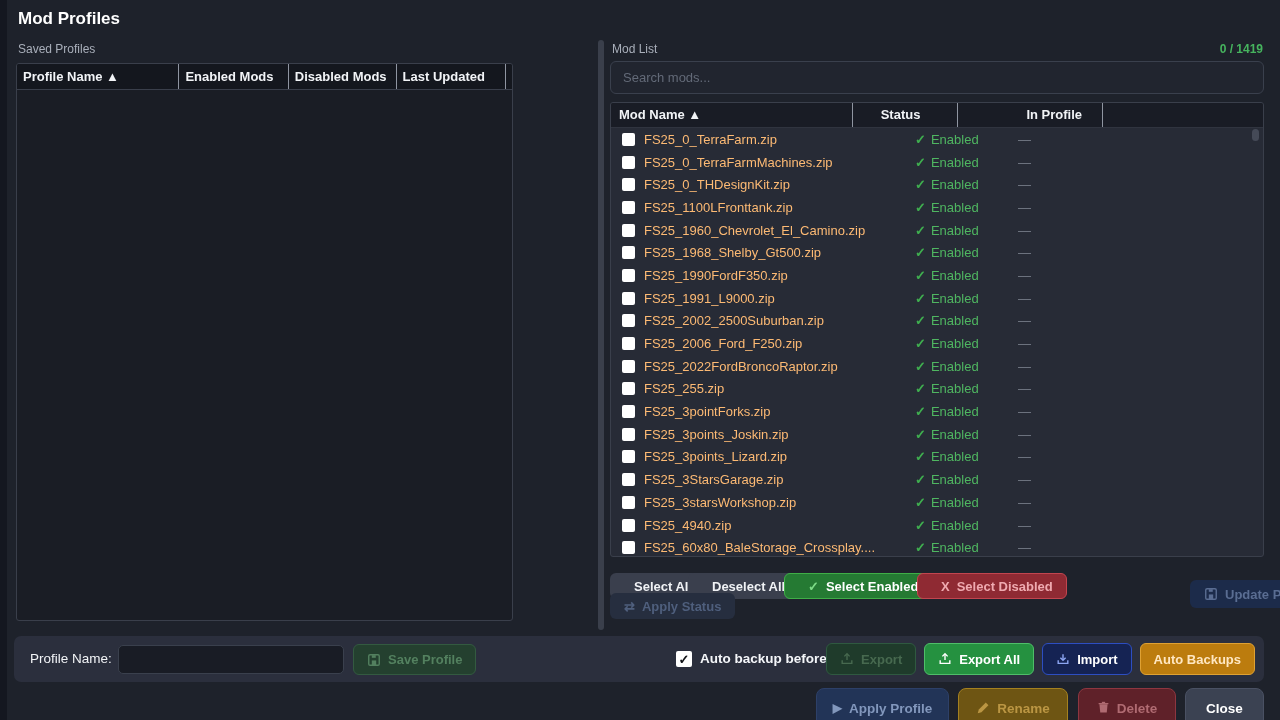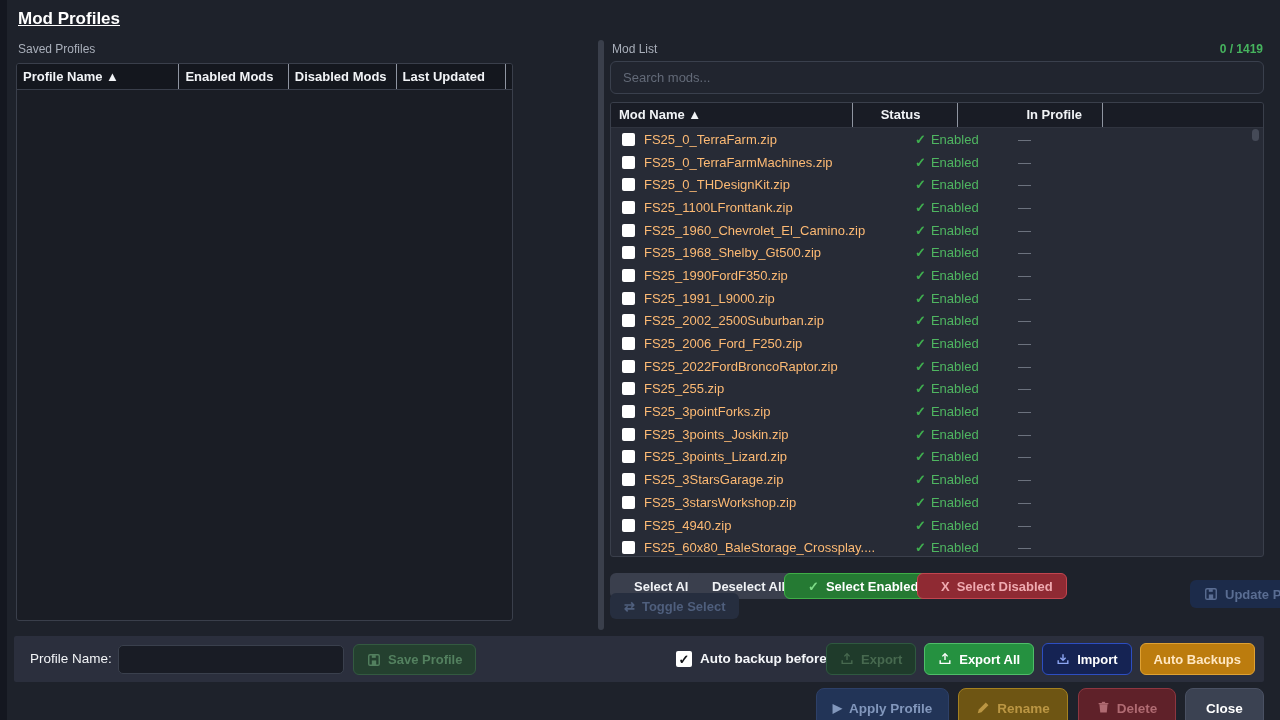--- a/index.html
+++ b/index.html
@@ -8,21 +8,21 @@
     background: #1e222b;
     font-family: "Liberation Sans", sans-serif;
     color: #eef1f5;
     position: relative;
   }
   .abs { position: absolute; }
 
   
   .edge-strip { left: 0; top: 0; width: 7px; height: 720px; background: #141720; }
 
-  .window-title { left: 18px; top: 9px; font-size: 17px; font-weight: bold; color: #ffffff; text-decoration: underline; }
+  .window-title { left: 18px; top: 9px; font-size: 17px; font-weight: bold; color: #ffffff; }
 
   .panel-label { font-size: 12px; color: #a9afba; }
 
   
   .sp-table {
     left: 16px; top: 63px; width: 497px; height: 558px;
     background: #1a1d25; border: 1px solid #3a3f4b; border-radius: 3px;
     overflow: hidden;
   }
   .sp-header { display: flex; height: 26px; background: #14171e; border-bottom: 1px solid #3a3f4b; }
@@ -93,21 +93,21 @@
   .btn-sel-dis{ background: #8f2a33; border-color: #c2454f; color: #efaab0; }
   .btn-toggle { background: #262e3f; color: #4f5f7d; }
   .btn-update { background: #1c2b4a; color: #5a6d92; }
 
   .row1 { top: 573px; height: 26px; padding-left: 23px; }
   .row2 { top: 593px; height: 26px; }
 
   
   .bottom-bar {
     left: 14px; top: 636px; width: 1250px; height: 46px;
-    background: #2b2f3d; border-radius: 2px;
+    background: #2b2f3d; border-radius: 7px;
   }
   .pn-label { left: 16px; top: 15px; font-size: 13.5px; color: #f2f4f7; }
   .pn-input {
     position: absolute; left: 104px; top: 9px; width: 226px; height: 29px;
     background: #191c25; border: 1px solid #3a404d; border-radius: 5px;
     color: #eef1f5; font-size: 13px; padding: 0 10px;
     font-family: "Liberation Sans", sans-serif;
   }
   .btn-save { left: 339px; top: 8px; height: 31px; background: #24402f; border-color: #335a40; color: #53805f; }
 
@@ -412,21 +412,21 @@
 <button class="btn btn-sel-en row1" style="left:784px;">
   <span class="ck">✓</span>
   <span>Select Enabled</span>
 </button>
 <button class="btn btn-sel-dis row1" style="left:917px;">
   <span>X</span>
   <span>Select Disabled</span>
 </button>
 <button class="btn btn-toggle row2" style="left:610px;">
   <span>⇄</span>
-  <span>Toggle Select</span>
+  <span>Apply Status</span>
 </button>
 <button class="btn btn-update" style="left:1190px; top:580px; height:28px;">
   <span style="display:inline-flex;">
     <svg width="14" height="14" viewBox="0 0 16 16" fill="none" stroke="currentColor" stroke-width="1.6">
       <rect x="2" y="2" width="12" height="12" rx="1.5"></rect>
       <rect x="5.5" y="8.5" width="5" height="5.5" fill="currentColor" stroke="none"></rect>
       <rect x="5.5" y="2.5" width="4.5" height="3" fill="currentColor" stroke="none"></rect>
     </svg>
   </span>
   <span>Update Profile</span>

